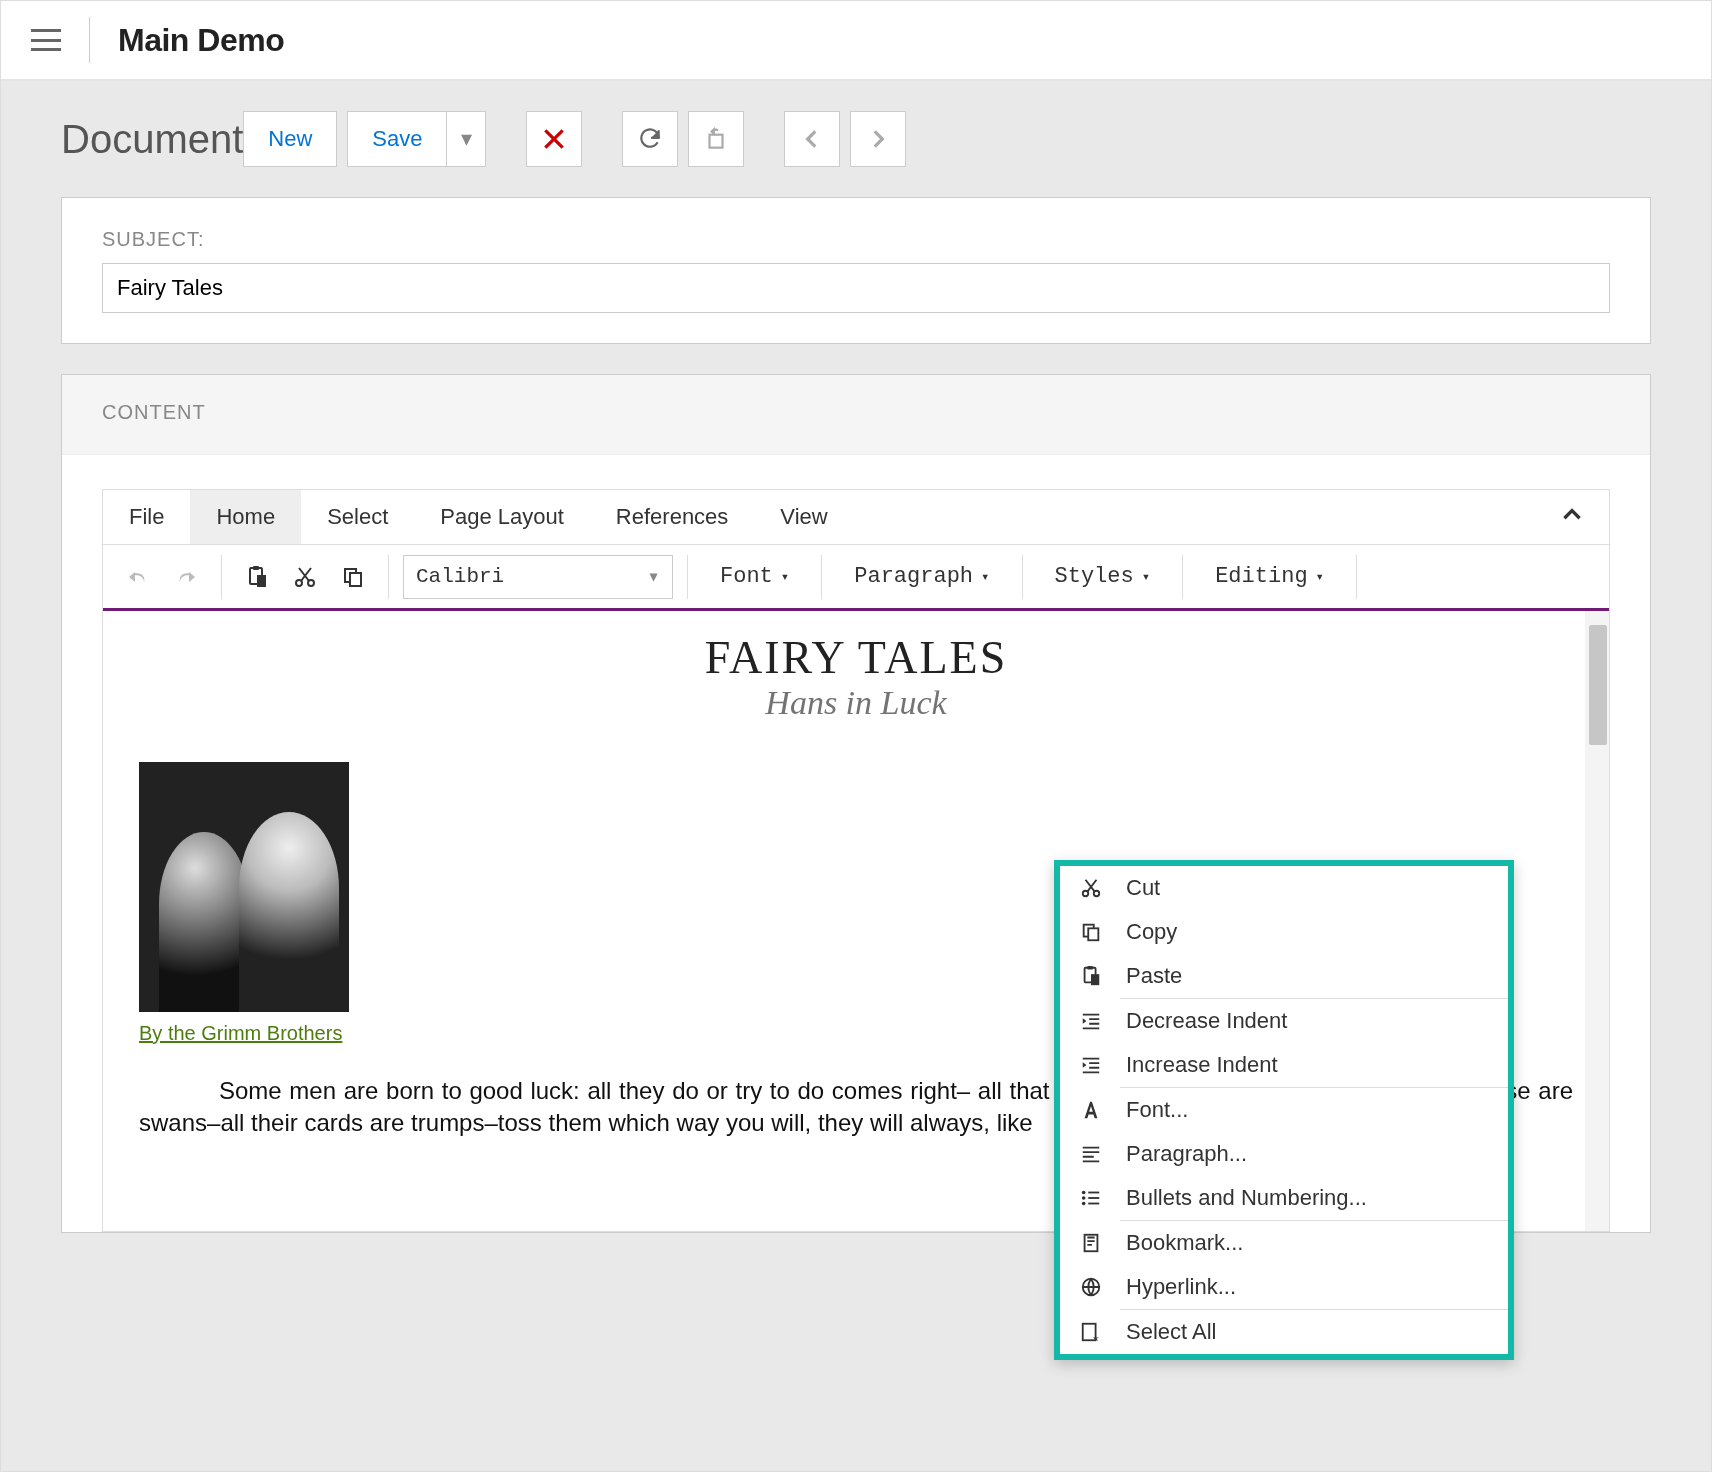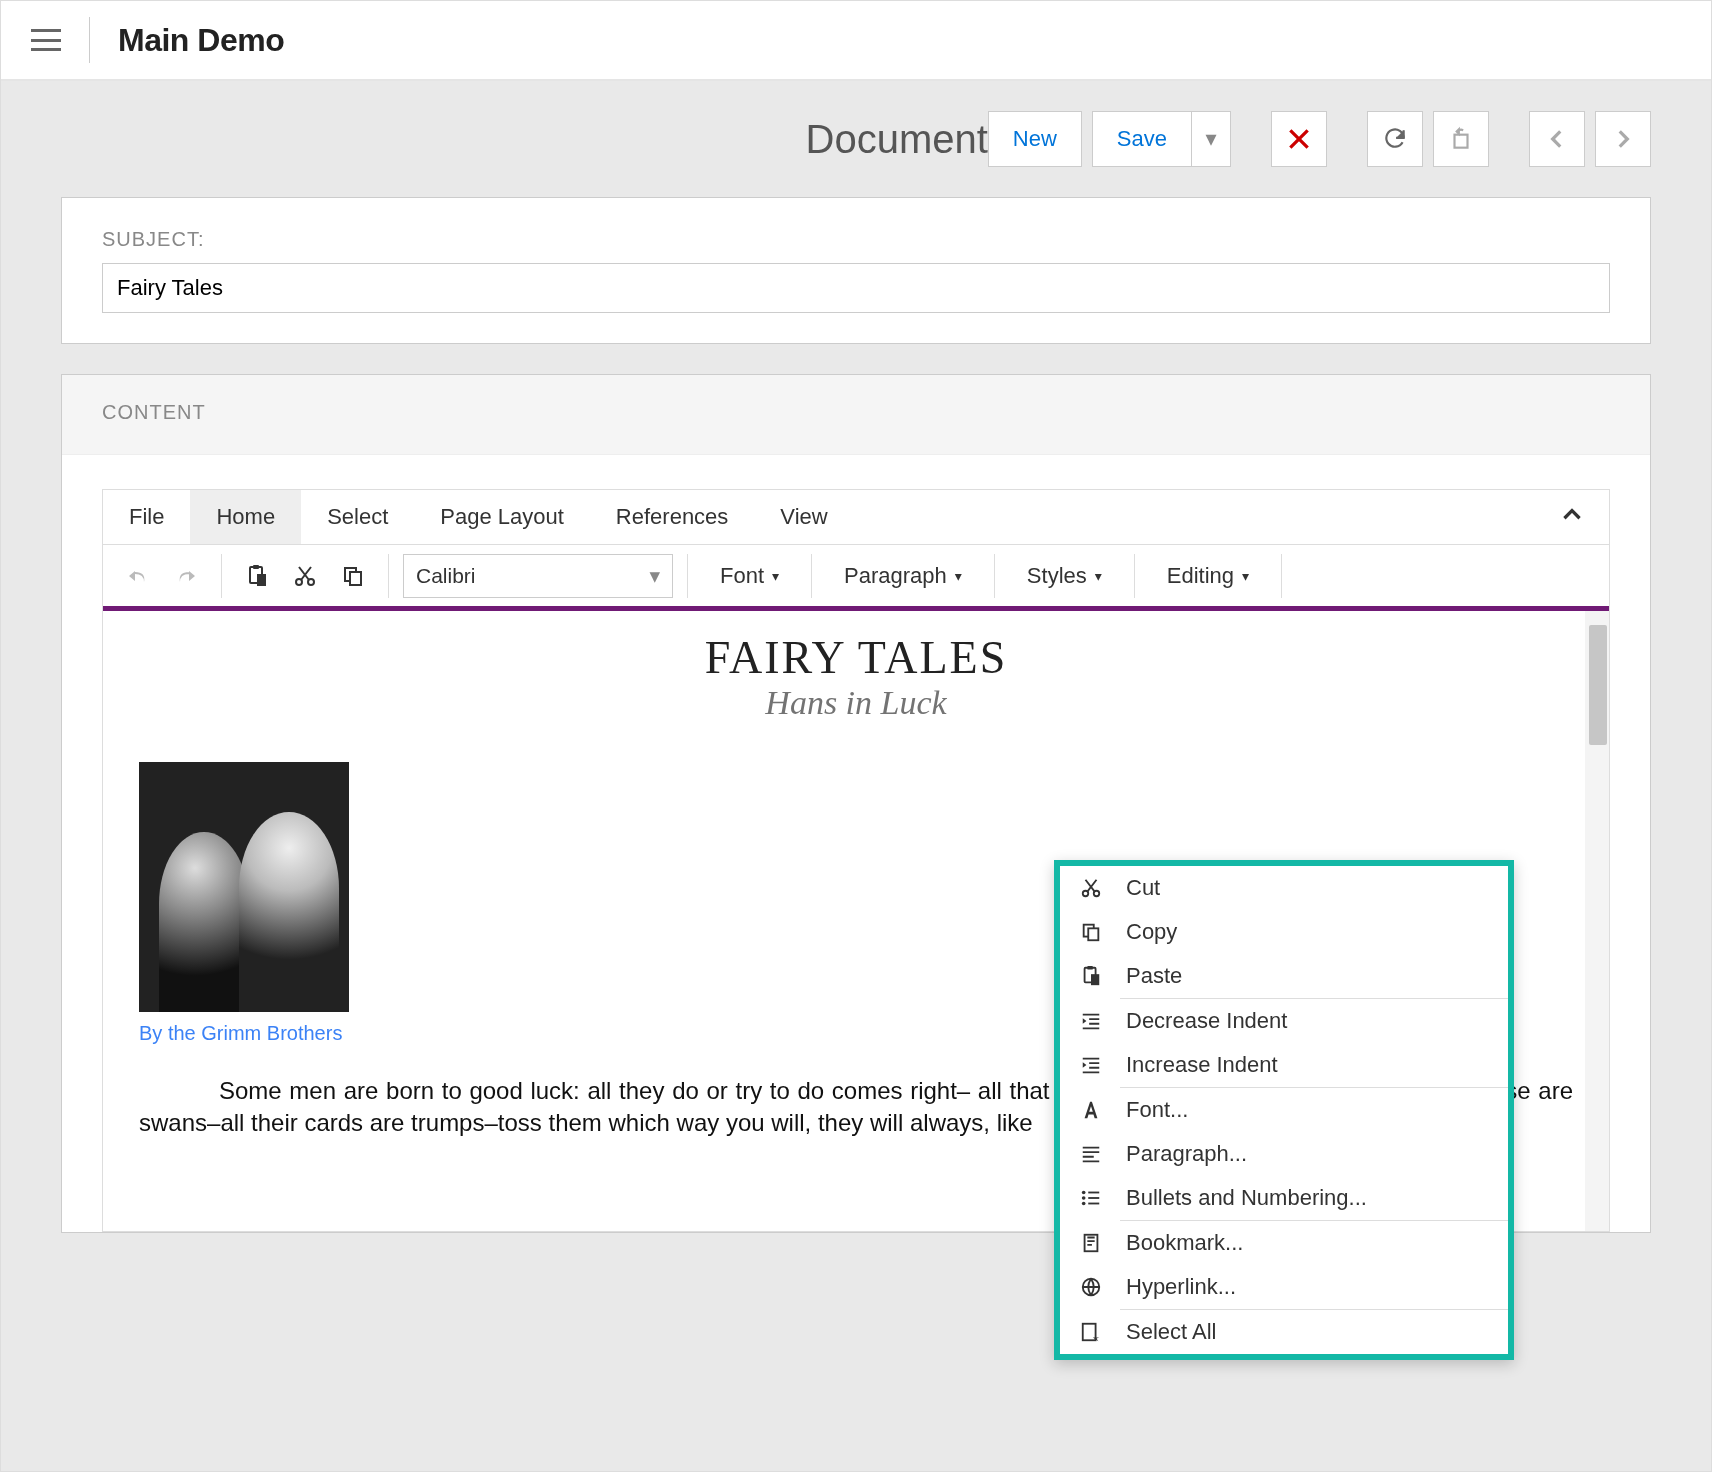--- a/index.html
+++ b/index.html
@@ -19,21 +19,21 @@
   height: 80px;
   border-bottom: 2px solid #e5e5e5;
   padding: 0 30px;
   gap: 28px;
 }
 .hamburger { width: 30px; height: 22px; display: flex; flex-direction: column; justify-content: space-between; cursor: pointer; }
 .hamburger span { display: block; height: 3px; background: #666; }
 .vsep { width: 1px; height: 46px; background: #ccc; }
 .app-title { font-size: 32px; font-weight: 700; color: #222; font-family: "Segoe UI", Arial, sans-serif; letter-spacing: -0.5px; }
 .content-area { background: #e9e9e9; padding: 30px 60px 0 60px; height: calc(100% - 80px); }
-.page-header { display: flex; align-items: center; justify-content: flex-end; margin-bottom: 30px; }
+.page-header { display: flex; align-items: center; justify-content: flex-start; margin-bottom: 30px; }
 .page-title { font-size: 40px; color: #555; font-weight: 300; }
 .toolbar-buttons { display: flex; align-items: center; gap: 10px; }
 .tb-btn {
   height: 56px;
   min-width: 56px;
   padding: 0 24px;
   background: #fff;
   border: 1px solid #ccc;
   color: #0074d9;
   font-size: 22px;
@@ -53,34 +53,34 @@
 .textinput { width: 100%; height: 50px; border: 1px solid #ccc; padding: 0 14px; font-size: 22px; }
 .content-card { background: #fff; border: 1px solid #ccc; }
 .content-header { padding: 26px 40px 30px 40px; background: #f5f5f5; border-bottom: 1px solid #eee; }
 .content-header .label { margin: 0; }
 .editor-wrap { padding: 34px 40px 0 40px; }
 .editor { border: 1px solid #ddd; }
 .ribbon-tabs { display: flex; align-items: center; border-bottom: 1px solid #ddd; position: relative; }
 .ribbon-tab { padding: 14px 26px; font-size: 22px; color: #333; cursor: pointer; }
 .ribbon-tab.active { background: #eee; }
 .ribbon-collapse { margin-left: auto; padding: 0 24px; cursor: pointer; }
-.ribbon-bar { display: flex; align-items: center; border-bottom: 5px solid #701a75; height: 66px; padding: 0 14px; gap: 6px; }
+.ribbon-bar { display: flex; align-items: center; border-bottom: 3px solid #701a75; height: 66px; padding: 0 14px; gap: 6px; font-family: Liberation Mono, monospace; }
 .rb-sep { width: 1px; height: 44px; background: #ddd; margin: 0 8px; }
 .rb-btn { width: 42px; height: 42px; display: flex; align-items: center; justify-content: center; cursor: pointer; color: #444; }
 .rb-btn svg { width: 24px; height: 24px; }
 .font-select { border: 1px solid #ccc; height: 44px; width: 270px; display: flex; align-items: center; justify-content: space-between; padding: 0 12px; font-size: 21px; cursor: pointer; }
 .rb-drop { display: flex; align-items: center; gap: 8px; padding: 0 18px; font-size: 22px; cursor: pointer; height: 44px; }
 .rb-drop .caret-down { font-size: 14px; }
 .doc-canvas { position: relative; height: 620px; overflow: hidden; background: #fff; }
 .doc-inner { padding: 20px 36px 0 36px; position: relative; }
 .doc-title { font-family: "Algerian", serif; font-size: 46px; letter-spacing: 2px; text-align: center; color: #222; }
 .doc-subtitle { font-family: cursive; font-size: 34px; font-style: italic; text-align: center; margin-top: 0; color: #737373; }
 .figure { margin-top: 40px; }
 .fig-img { width: 210px; height: 250px; background: #222; display: flex; align-items: flex-end; justify-content: center; position: relative; overflow: hidden; }
-.fig-cap { font-size: 20px; margin-top: 10px; color: #3b82f6; }
+.fig-cap { font-size: 20px; margin-top: 10px; color: #4d7c0f; text-decoration: underline; }
 .body-text { font-size: 24px; color: #111; margin-top: 30px; text-align: justify; text-indent: 80px; line-height: 1.35; }
 .scrollbar-track { position: absolute; right: 0; top: 0; width: 24px; height: 100%; background: #f4f4f4; }
 .scrollbar-thumb { position: absolute; right: 2px; top: 14px; width: 18px; height: 120px; background: #c6c6c6; border-radius: 2px; }
 .context-menu {
   position: absolute;
   left: 1054px;
   top: 860px;
   width: 460px;
   background: #fff;
   border: 6px solid #14b8a6;

